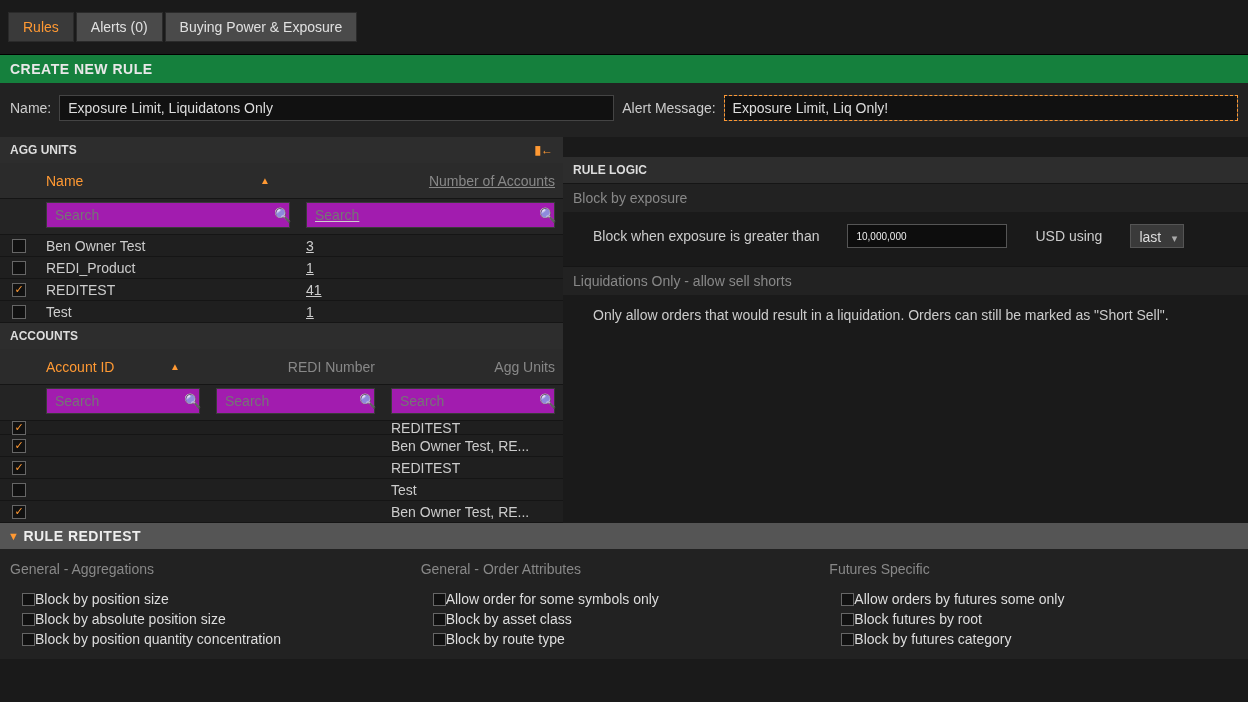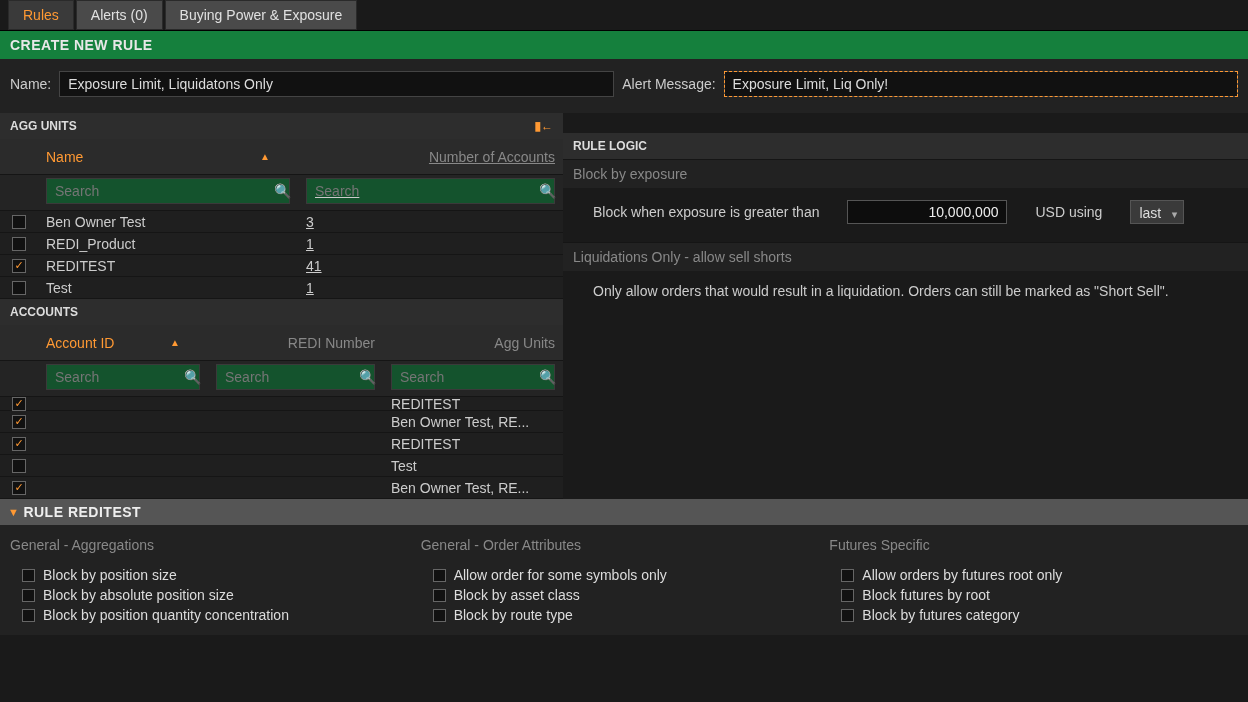--- a/index.html
+++ b/index.html
@@ -8,21 +8,21 @@
     color: #cccccc;
     font-family: Arial, Helvetica, sans-serif;
     font-size: 14px;
     width: 1248px;
     height: 702px;
     overflow: hidden;
   }
   .tabs {
     display: flex;
     background: #1a1a1a;
-    padding: 0 8px;
+    padding: 12px 8px;
     border-bottom: 1px solid #000;
   }
   .tab {
     padding: 6px 14px;
     background: #4a4a4a;
     color: #e0e0e0;
     margin-right: 2px;
     cursor: pointer;
     border: 1px solid #2a2a2a;
   }
@@ -150,21 +150,21 @@
   .sort-arrow {
     color:#ff9933; font-size:10px;
     margin-left:auto; padding-right:20px;
   }
   .search-wrap {
     position: relative;
     display:flex;
     align-items:center;
   }
   .search-input {
-    background: #14532d;
+    background: #a21caf;
     border: 1px solid #3a3a3a;
     color: #ccc;
     height: 26px;
     padding: 2px 26px 2px 8px;
     width: 100%;
     font-size:14px;
   }
   .search-icon {
     position:absolute;
     right:6px;
@@ -181,22 +181,22 @@
   .rule-body {
     padding:12px 20px 18px 30px;
     color:#ccc;
     display:flex;
     align-items:center;
     gap:28px;
     flex-wrap:wrap;
   }
   .num-input {
     background:#0d0d0d; border:1px solid #555; color:#eee;
-    padding:3px 8px; width:160px; height:24px; text-align:right;
-    font-size:14px;
+    padding:3px 8px; width:160px; height:24px; text-align:left;
+    font-size:10px;
   }
   .dropdown {
     background:#3a3a3a; border:1px solid #555; color:#ddd;
     padding:2px 22px 2px 8px; height:24px; position:relative;
     display:inline-flex; align-items:flex-end;
   }
   .dropdown::after{
     content:"▾"; position:absolute; right:6px; color:#aaa; font-size:11px;
   }
   .segments-header {
@@ -204,21 +204,21 @@
     font-weight:bold; letter-spacing:0.5px;
     display:flex; align-items:center; gap:4px;
   }
   .segments-header .tri { color:#ff9933; font-size:11px;}
   .segments-body{
     display:flex; padding:6px 10px 10px; background:#222;
   }
   .seg-col { flex:1; }
   .seg-title { color:#888; margin:6px 0 12px; }
   .seg-item {
-    display:flex; align-items:center; gap:8px;
+    display:flex; align-items:center; 
     padding:2px 12px; color:#ddd;
   }
   .seg-item .checkbox{ width:13px; height:13px;}
   .midcol { margin-left:2px;}
 </style>
 </head>
 <body>
 
 <div class="tabs">
   <div class="tab active">Rules</div>
@@ -416,21 +416,21 @@
       </div>
     <div class="seg-item">
         <div class="checkbox"></div>
         <span>Block by route type</span>
       </div>
   </div>
   <div class="seg-col">
     <div class="seg-title">Futures Specific</div>
     <div class="seg-item">
         <div class="checkbox"></div>
-        <span>Allow orders by futures root only</span>
+        <span>Allow orders by futures some only</span>
       </div>
     <div class="seg-item">
         <div class="checkbox"></div>
         <span>Block futures by root</span>
       </div>
     <div class="seg-item">
         <div class="checkbox"></div>
         <span>Block by futures category</span>
       </div>
   </div>

